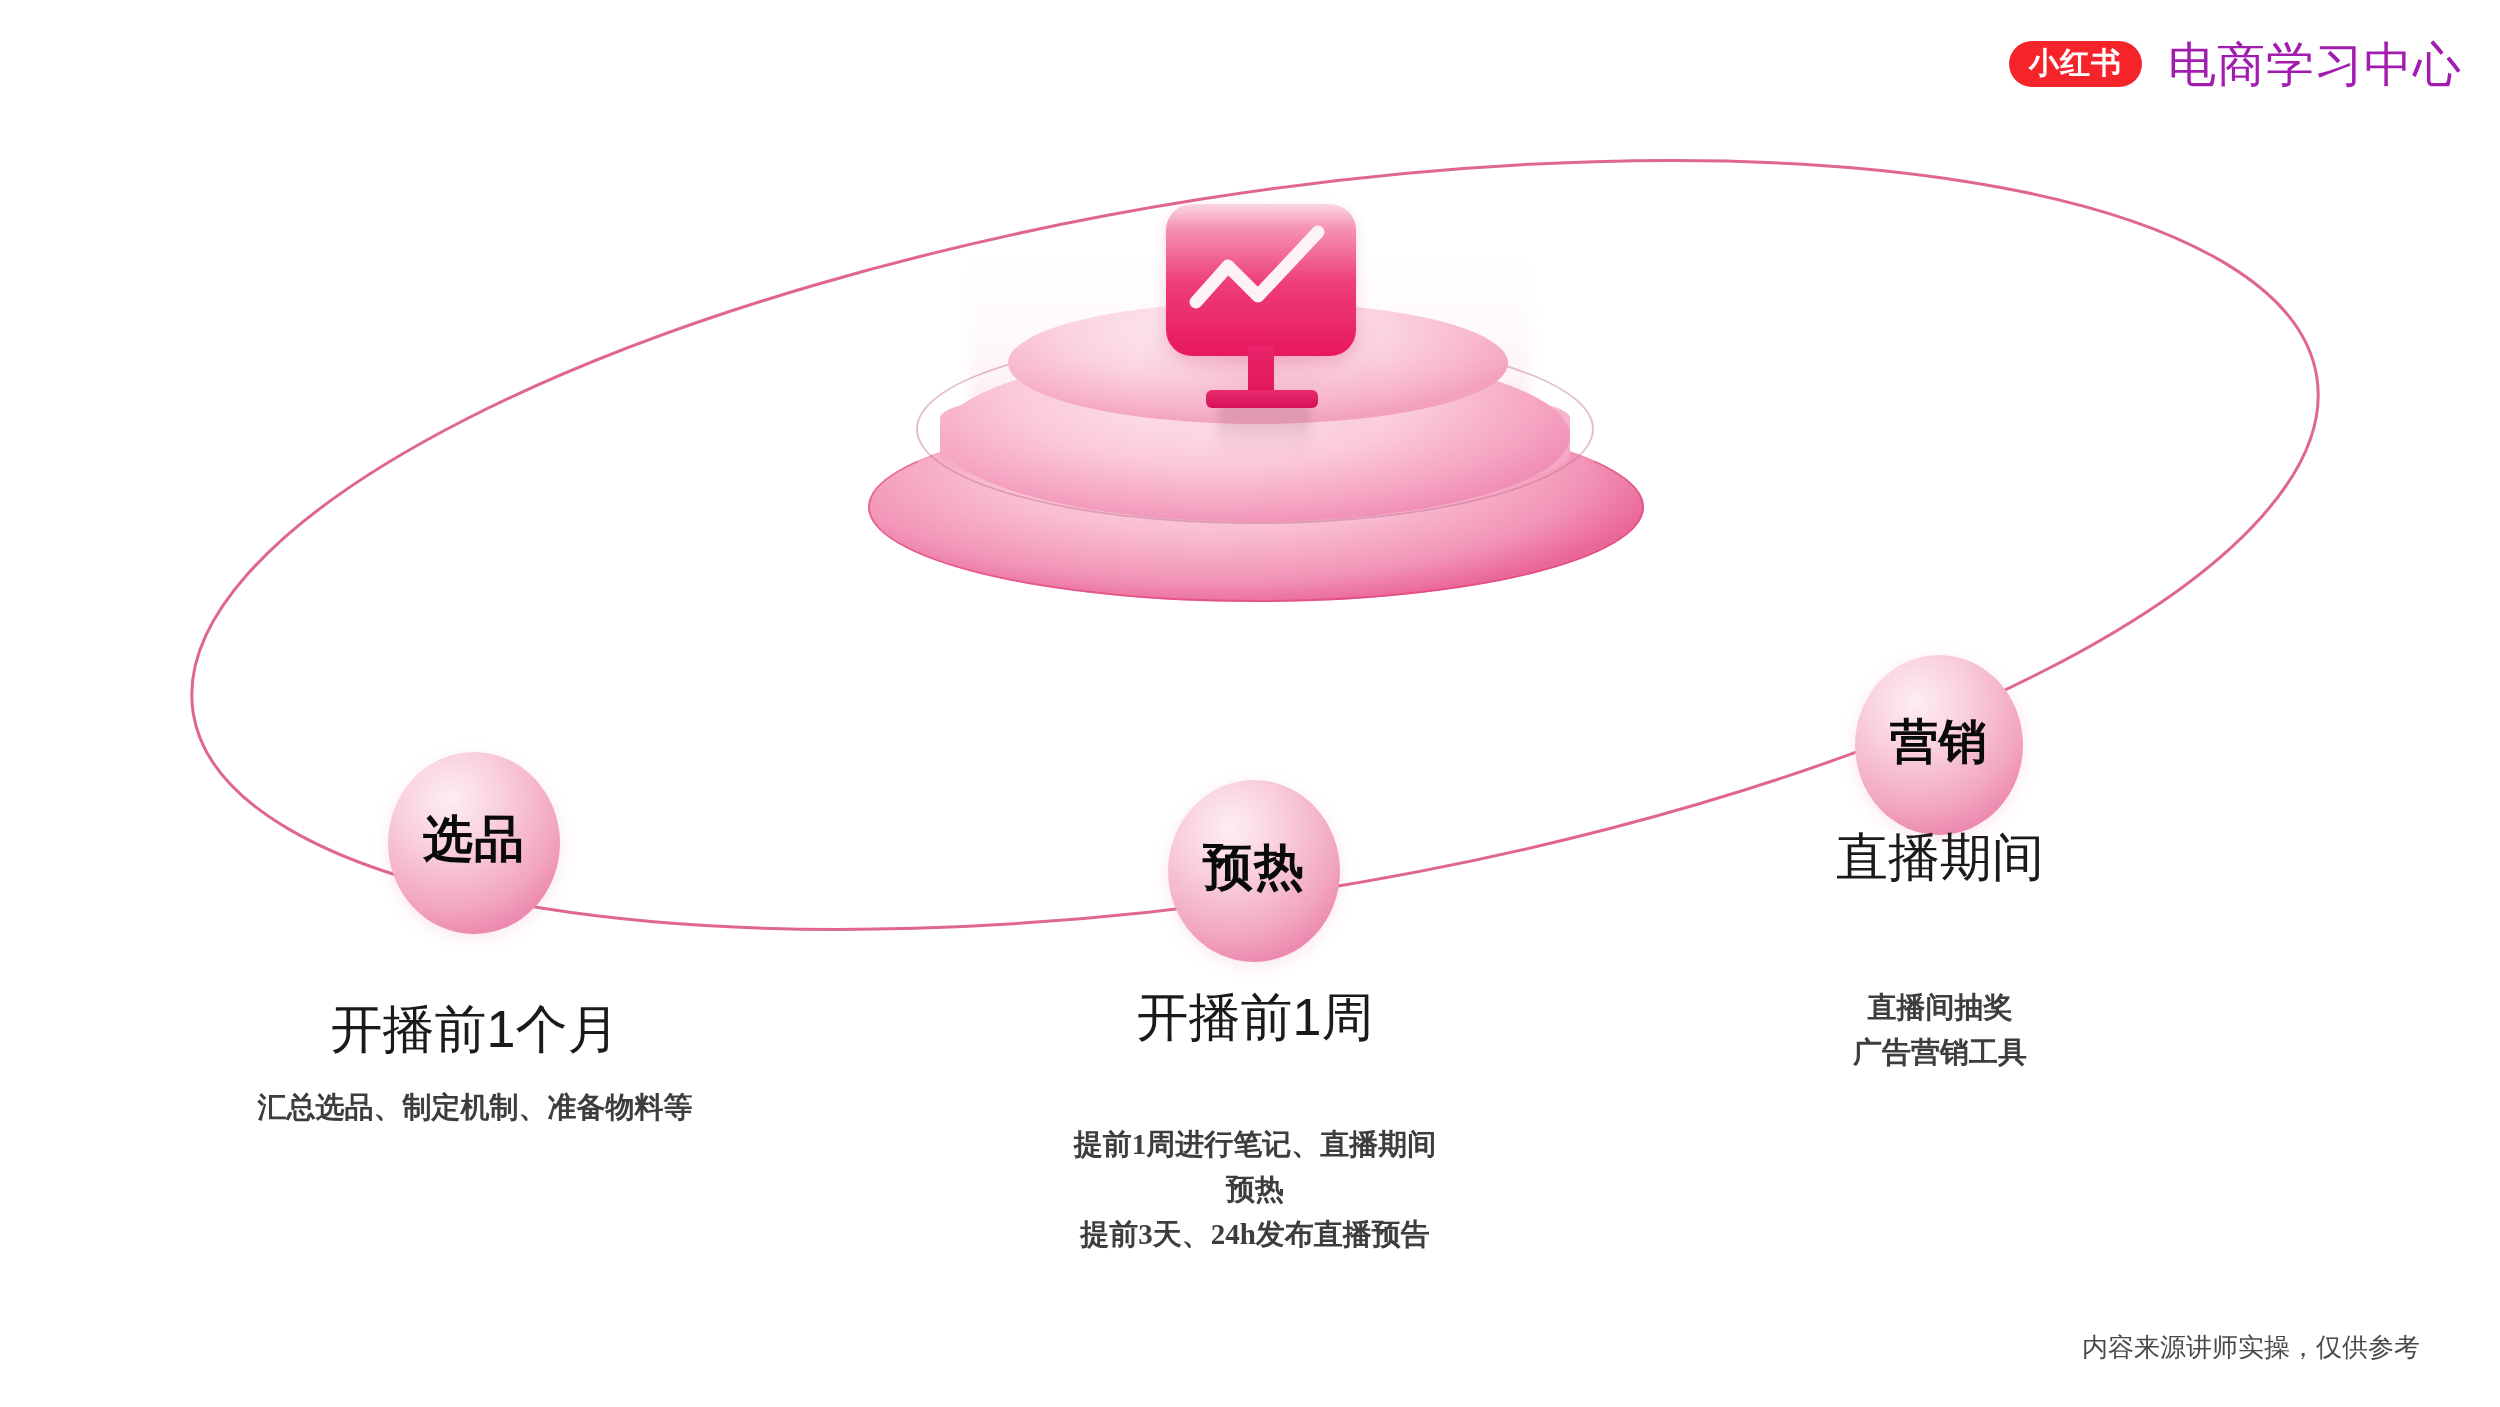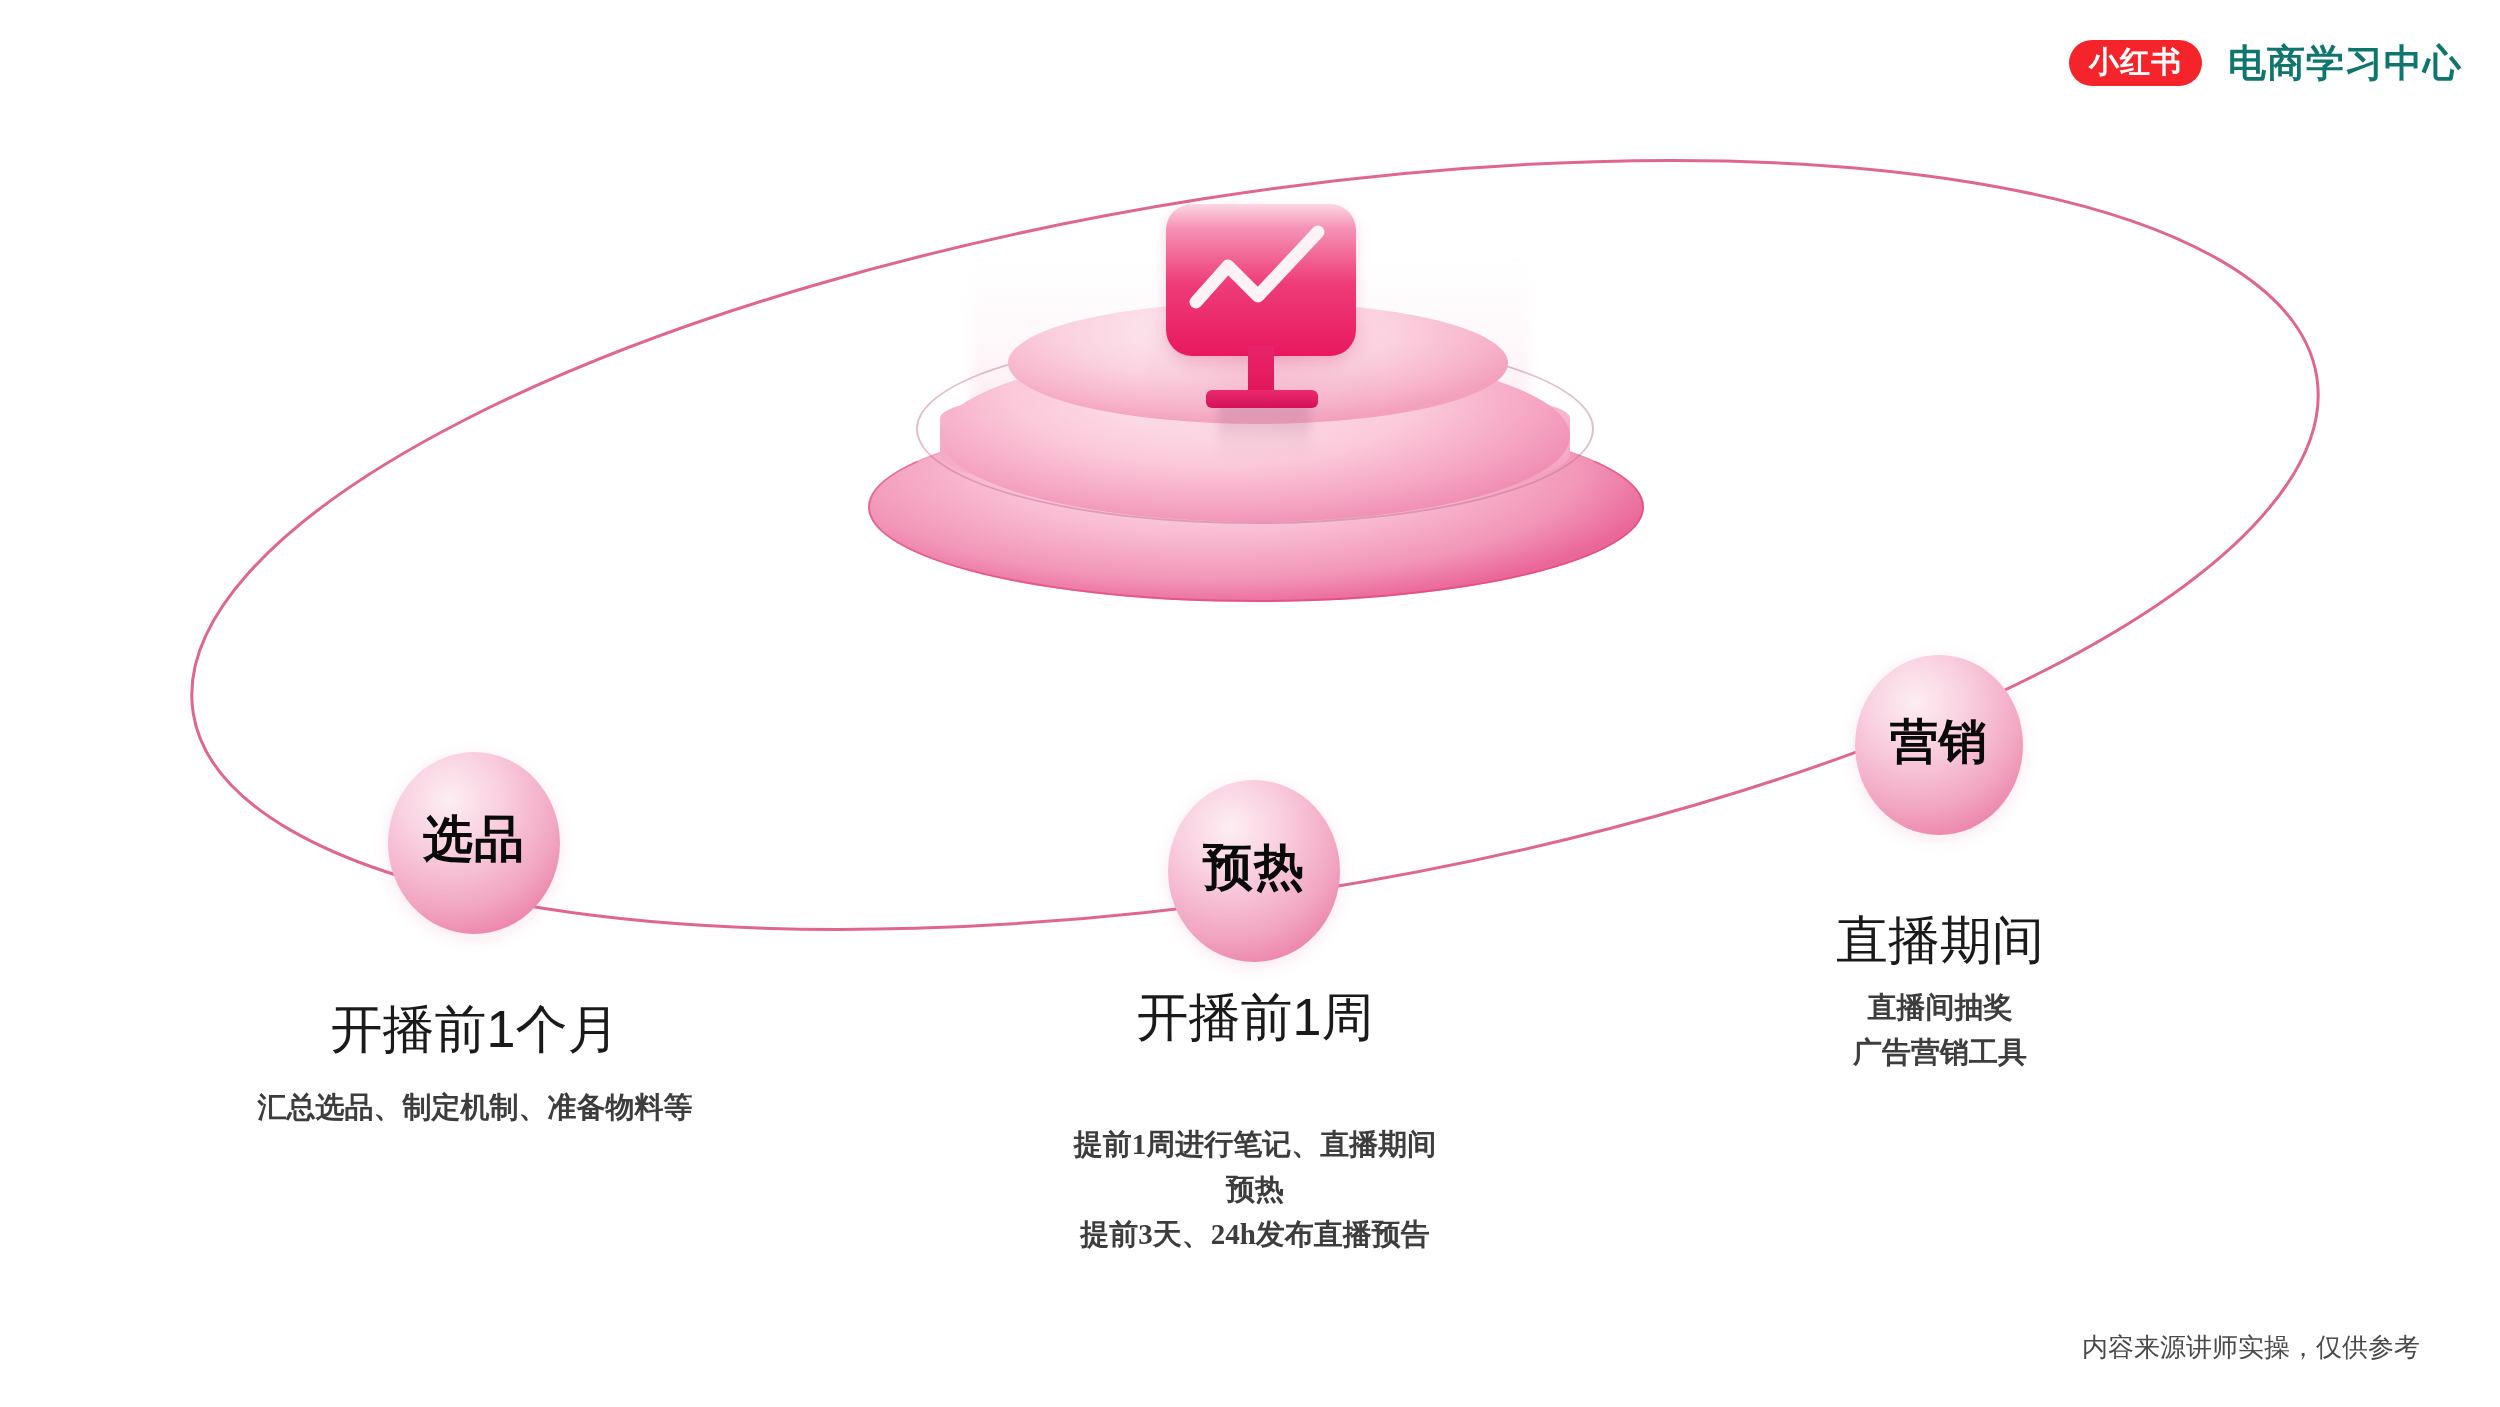--- a/index.html
+++ b/index.html
@@ -19,21 +19,21 @@
   }
   .brand-badge {
     background:#f5242a; color:#fff;
     border-radius:999px;
     padding:7px 20px 9px 20px;
     font-size:30px; font-weight:bold;
     letter-spacing:1px; line-height:1;
     font-family:"DejaVu Sans","Liberation Sans",sans-serif;
   }
   .brand-name {
-    color:#0f766e; font-size:38px; font-weight:bold;
+    color:#a21caf; font-size:48px; font-weight:normal;
     letter-spacing:1px; line-height:1;
     font-family:"DejaVu Sans","Liberation Sans",sans-serif;
   }
 
   
   .orbit { position:absolute; left:0; top:0; width:2500px; height:1407px; pointer-events:none; }
 
   
   .podium { position:absolute; left:848px; top:262px; width:820px; height:560px; }
 
@@ -143,21 +143,21 @@
 
   
   #node2 .bubble { left:1168px; top:780px; width:172px; height:182px; }
   #node2 .bubble span { font-size:50px; }
   #node2 .node-title { left:920px; top:988px; width:670px; }
   #node2 .node-desc  { left:940px; top:1122px; width:630px; }
 
   
   #node3 .bubble { left:1855px; top:655px; width:168px; height:180px; }
   #node3 .bubble span { font-size:48px; }
-  #node3 .node-title { left:1610px; top:911px; width:660px; }
+  #node3 .node-title { left:1610px; top:828px; width:660px; }
   #node3 .node-desc  { left:1690px; top:985px; width:500px; }
 
   
   .footer {
     position:absolute; right:80px; bottom:42px;
     color:#4a4a4a; font-size:26px;
     font-family:"Liberation Sans","DejaVu Sans",sans-serif;
     text-align:right;
   }
 </style>

